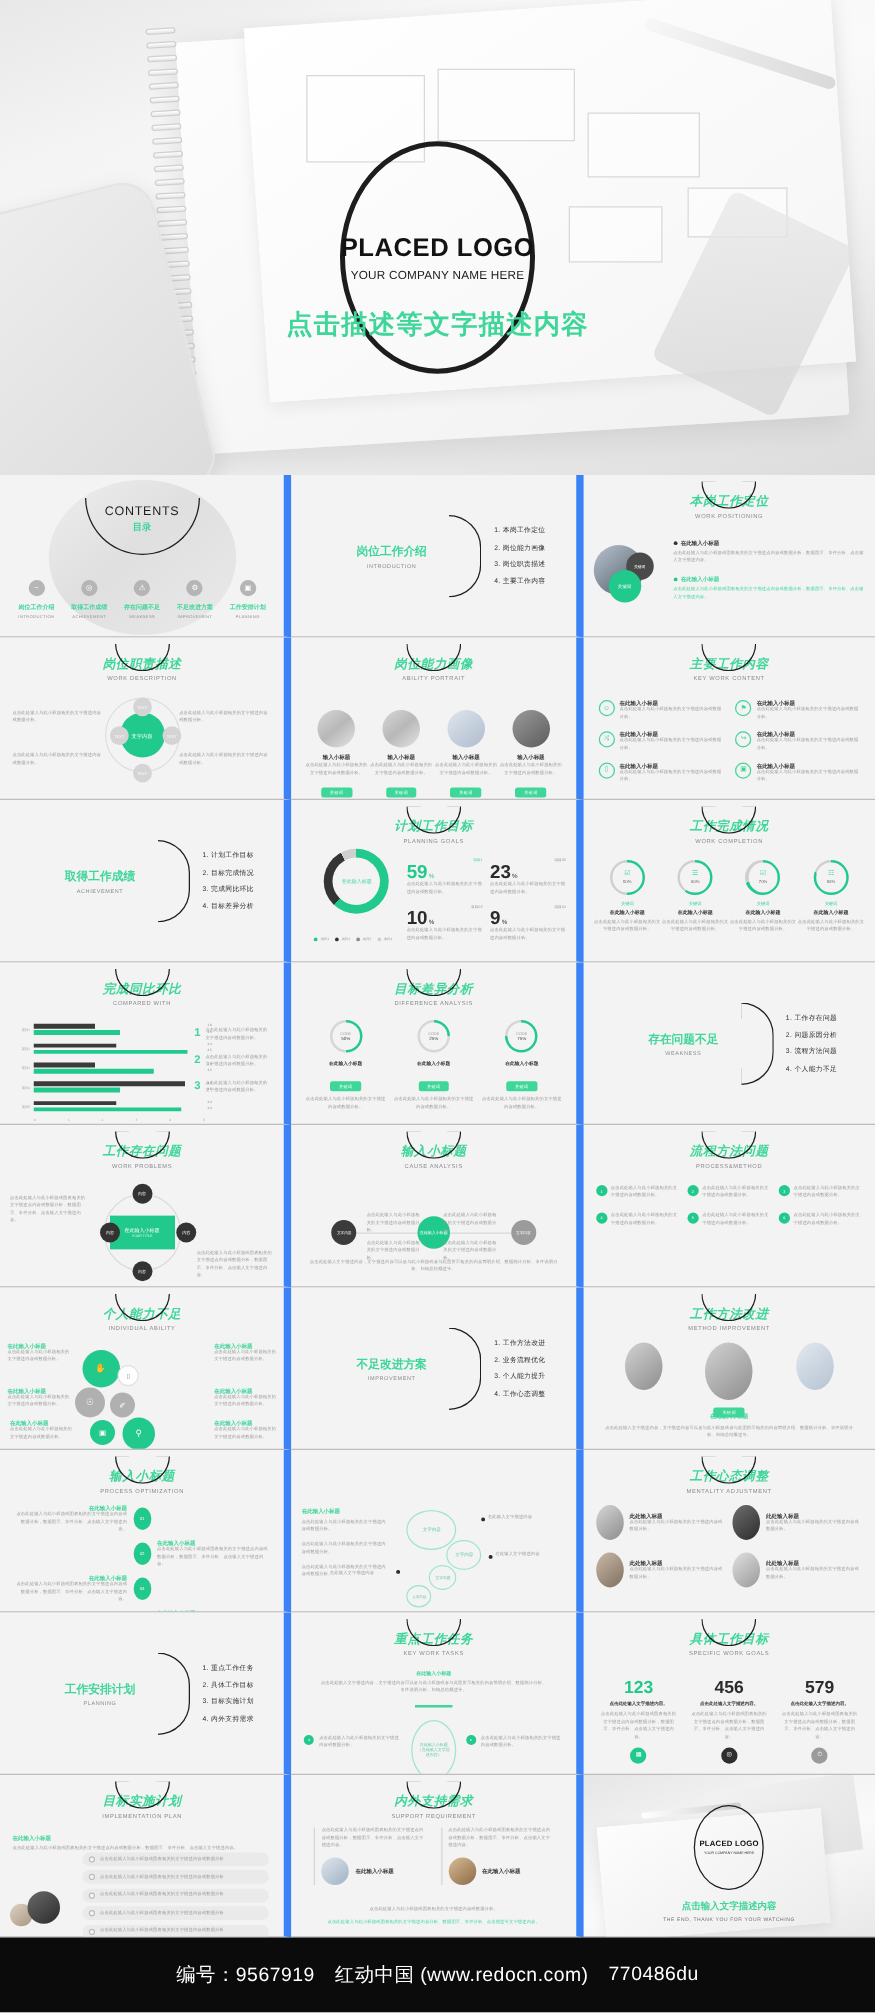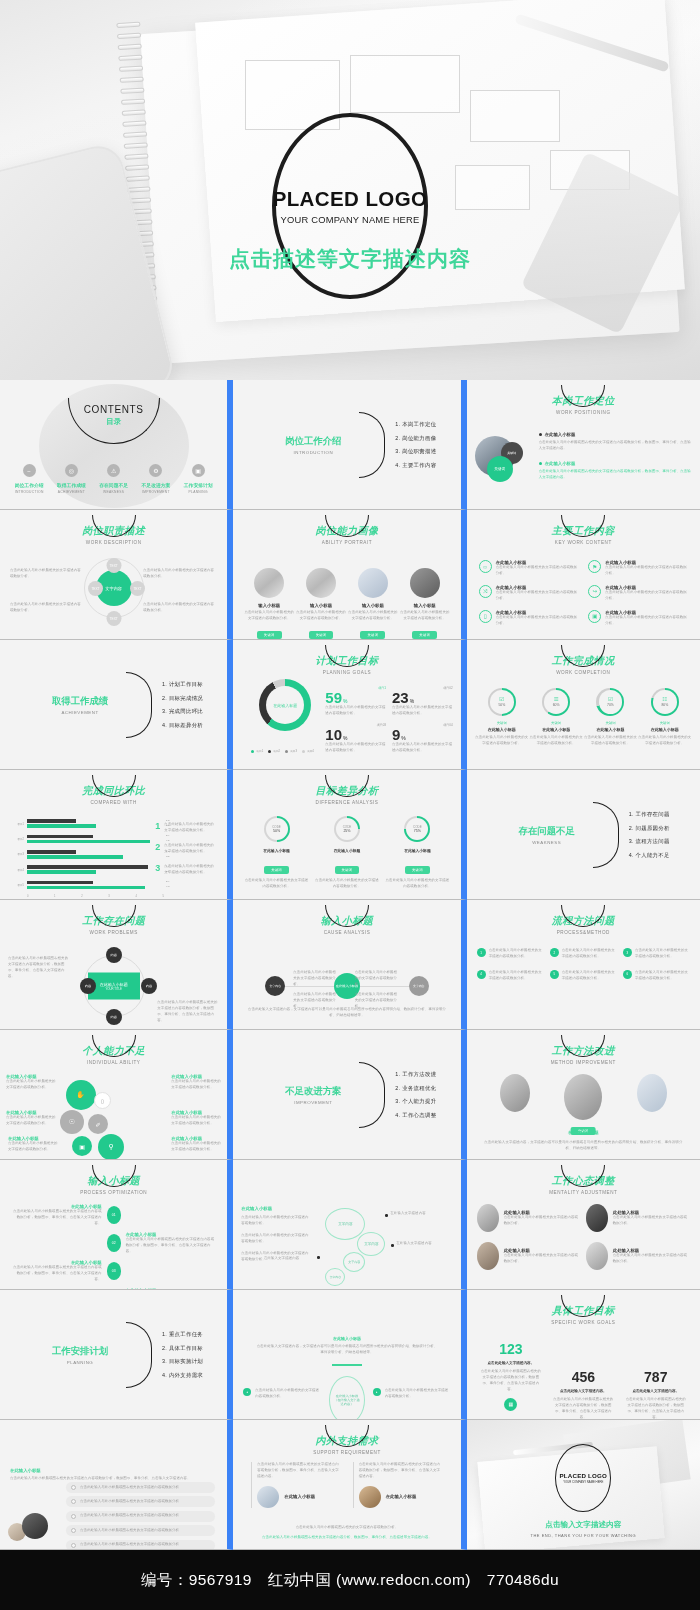--- a/index.html
+++ b/index.html
@@ -233,21 +233,21 @@
       width:36px;height:48px;border-radius:50%;border:1px solid #9fe6c9; color:#5cc9a0;
       display:flex;align-items:center;justify-content:center; font-size:3.2px; text-align:center; padding:4px;}
   .kt-side{ position:absolute; top:98px; width:78px; display:flex; gap:4px;}
   .kt-d{ width:8px;height:8px;border-radius:50%;background:#22c98d;color:#fff;flex:none;
       display:flex;align-items:center;justify-content:center;font-size:2.8px;}
 
   
   .sg-row{ position:absolute; left:8px; right:8px; top:52px; display:flex; justify-content:space-around;}
   .sg-c{ width:62px; text-align:center;}
   .sg-c .num{ font-size:14px; color:#22c98d; font-weight:bold; line-height:1;}
-  .sg-c.k2 .num,.sg-c.k3 .num{ color:#2b2b2b;margin-top:28px;}
+  .sg-c.k2 .num,.sg-c.k3 .num{ color:#2b2b2b;}
   .sg-c .t{ font-size:3.6px; font-weight:bold; color:#3a3a3a; margin:5px 0 4px;}
   .sg-ic{ width:13px;height:13px;border-radius:50%;margin:5px auto 0;background:#22c98d;color:#fff;
       display:flex;align-items:center;justify-content:center;font-size:5px;}
   .sg-c.k2 .sg-ic{ background:#2e2e2e;} .sg-c.k3 .sg-ic{ background:#9b9b9b;}
 
   
   .ip-list{ position:absolute; left:66px; right:12px; top:62px;}
   .ip-row{ display:flex; align-items:center; gap:4px; background:#eaeaea; border-radius:8px;
       padding:2.5px 5px; margin-bottom:3.5px;}
   .ip-row i{ width:5px;height:5px;border-radius:50%;border:1px solid #bdbdbd;background:#f5f5f5;flex:none;}
@@ -1009,20 +1009,25 @@
     <div class="big-arc"></div>
     <ul class="agenda">
       <li>1. 重点工作任务</li>
       <li>2. 具体工作目标</li>
       <li>3. 目标实施计划</li>
       <li>4. 内外支持需求</li>
     </ul>
   </div>
 
   <div class="slide">
+    <div class="s-head">
+      <div class="s-arc"></div>
+      <div class="s-cn">重点工作任务</div>
+      <div class="s-en">KEY WORK TASKS</div>
+    </div>
     <div class="kt-sub">在此输入小标题</div>
     <div class="blob" style="position:absolute;left:22px;right:22px;top:54px;text-align:center;">点击此处输入文字描述内容，文字描述内容可以是与此小标题或者与此图所示相关的内容简明介绍、数据统计分析、事件说明分析、归纳总结概述等。</div>
     <div class="kt-line"></div>
     <div class="kt-oval">在此输入小标题（在此输入文字描述内容）</div>
     <div class="kt-side" style="left:10px;">
         <div class="kt-d">●</div>
         <div>
           <div class="blob">点击此处输入与此小标题相关的文字描述内容或数据分析。</div>
         </div>
       </div>
@@ -1047,29 +1052,34 @@
           <div class="blob">点击此处输入与此小标题或图表相关的文字描述点内容或数据分析，数据图示、事件分析、点击输入文字描述内容。</div>
           <div class="sg-ic">▦</div>
         </div>
       <div class="sg-c k2">
           <div class="num">456</div>
           <div class="t">点击此处输入文字描述内容。</div>
           <div class="blob">点击此处输入与此小标题或图表相关的文字描述点内容或数据分析，数据图示、事件分析、点击输入文字描述内容。</div>
           <div class="sg-ic">◎</div>
         </div>
       <div class="sg-c k3">
-          <div class="num">787</div>
+          <div class="num">579</div>
           <div class="t">点击此处输入文字描述内容。</div>
           <div class="blob">点击此处输入与此小标题或图表相关的文字描述点内容或数据分析，数据图示、事件分析、点击输入文字描述内容。</div>
           <div class="sg-ic">⏱</div>
         </div>
     </div>
   </div>
 
   <div class="slide">
+    <div class="s-head">
+      <div class="s-arc"></div>
+      <div class="s-cn">目标实施计划</div>
+      <div class="s-en">IMPLEMENTATION PLAN</div>
+    </div>
     <div class="mini-title g" style="position:absolute;left:10px;top:48px;">在此输入小标题</div>
     <div class="blob" style="position:absolute;left:10px;right:10px;top:56px;">点击此处输入与此小标题或图表相关的文字描述点内容或数据分析，数据图示、事件分析、点击输入文字描述内容。</div>
     <div class="ip-list">
       <div class="ip-row">
           <i></i>
           <span class="blob">点击此处输入与此小标题或图表相关的文字描述内容或数据分析</span>
         </div>
       <div class="ip-row">
           <i></i>
           <span class="blob">点击此处输入与此小标题或图表相关的文字描述内容或数据分析</span>

